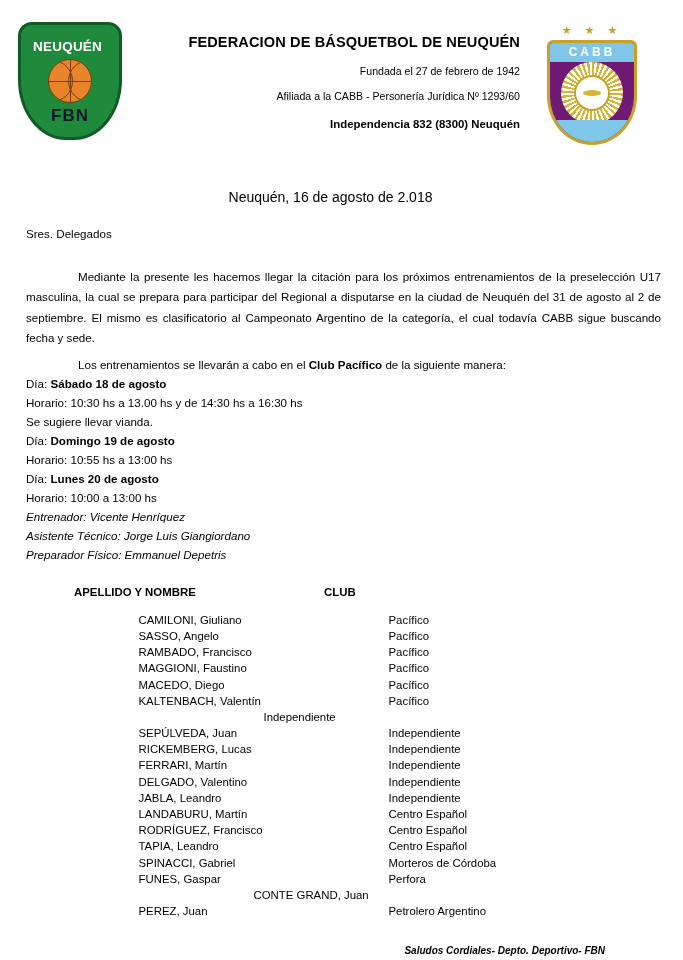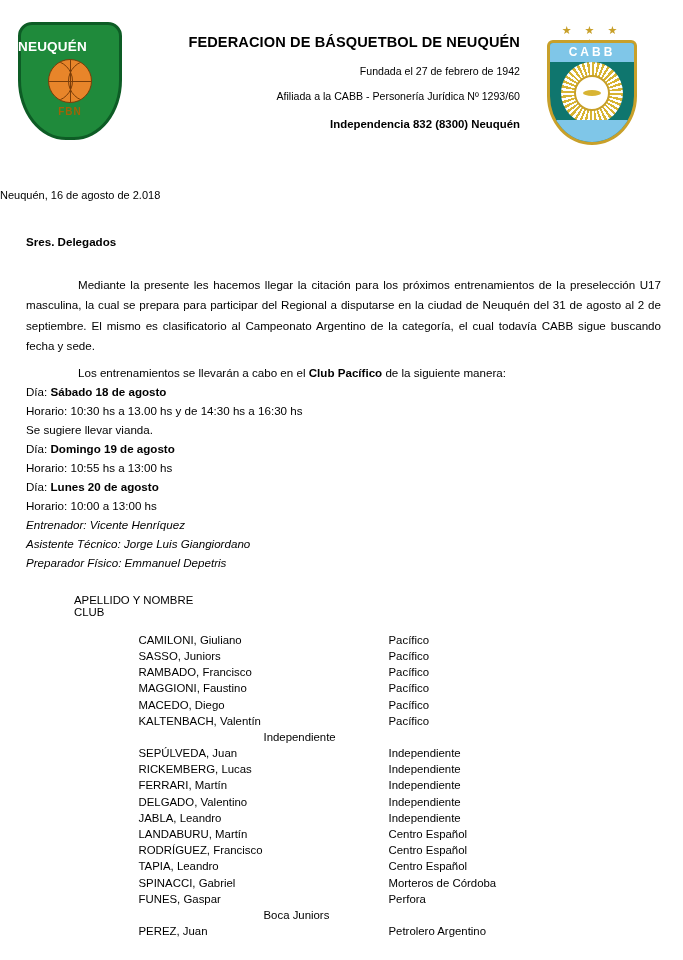--- a/index.html
+++ b/index.html
@@ -48,21 +48,21 @@
     background: #1f8a3b;
     border: 3px solid #0d5c25;
     border-radius: 14px 14px 48px 48px / 14px 14px 60px 60px;
     box-sizing: border-box;
   }
   .shield-title {
     position: absolute;
     top: 17px;
     left: 0;
     width: 84px;
-    text-align: left;
+    text-align: right;
     color: #ffffff;
     font-size: 13.5px;
     font-weight: bold;
     letter-spacing: 0.2px;
   }
   .ball {
     position: absolute;
     top: 37px;
     left: 30px;
     width: 44px;
@@ -95,22 +95,22 @@
     top: 0px;
   }
   .ball-arc1 { left: -18px; }
   .ball-arc2 { left: 19px; }
   .shield-sub {
     position: absolute;
     top: 84px;
     left: 0;
     width: 104px;
     text-align: center;
-    color: #a16207;
-    font-size: 10px;
+    color: #0f172a;
+    font-size: 17px;
     font-weight: bold;
     letter-spacing: 1px;
   }
 
   .header-center {
     position: absolute;
     left: 130px;
     top: 34px;
     width: 390px;
     text-align: right;
@@ -147,21 +147,21 @@
     color: #c8a02a;
     font-size: 11px;
     letter-spacing: 5px;
   }
   .cabb-shield {
     position: absolute;
     top: 22px;
     left: 8px;
     width: 90px;
     height: 105px;
-    background: #0f766e;
+    background: #701a75;
     border: 3px solid #c8a02a;
     border-radius: 6px 6px 46px 46px / 6px 6px 50px 50px;
     box-sizing: border-box;
     overflow: hidden;
   }
   .cabb-band-top {
     position: absolute;
     left: 0; top: 0;
     width: 100%; height: 19px;
     background: #7fc6e8;
@@ -210,33 +210,32 @@
     content: "";
     position: absolute;
     left: 7px; top: 13px;
     width: 18px; height: 6px;
     border-radius: 50%;
     background: #d8b433;
   }
 
   
   .date-line {
-    text-align: left;
+    text-align: center;
     padding-right: 22px;
-    font-size: 11px;
+    font-size: 14px;
     margin-top: 24px;
   }
   .content {
     padding: 0 22px 0 26px;
     font-size: 11.6px;
     line-height: 1.55;
   }
   .salutation {
-    margin-top: 32px;
-    font-weight: bold;
+    margin-top: 20px;
   }
   .para {
     margin-top: 24px;
     text-align: justify;
     text-justify: inter-word;
     line-height: 1.75;
   }
   .indent {
     display: inline-block;
     width: 52px;
@@ -248,23 +247,22 @@
   .sched-line { margin-top: 1px; }
   .staff { font-style: italic; margin-top: 1px; }
 
   
   .roster {
     margin-top: 22px;
     padding-left: 74px;
     font-size: 11.4px;
   }
   .roster-head {
-    font-weight: normal;
+    font-weight: bold;
     margin-bottom: 14px;
-    flex-direction: column;
   }
   .roster-row, .roster-head {
     display: flex;
   }
   .col-name { width: 250px; }
   .col-club { width: 230px; }
   .roster-row { line-height: 1.42; justify-content: center; }
 
   .signoff {
     margin-top: 26px;
@@ -345,21 +343,21 @@
     <div class="roster-head">
       <div class="col-name">APELLIDO Y NOMBRE</div>
       <div class="col-club">CLUB</div>
     </div>
 
     <div class="roster-row">
       <div class="col-name">CAMILONI, Giuliano</div>
       <div class="col-club">Pacífico</div>
     </div>
     <div class="roster-row">
-      <div class="col-name">SASSO, Juniors</div>
+      <div class="col-name">SASSO, Angelo</div>
       <div class="col-club">Pacífico</div>
     </div>
     <div class="roster-row">
       <div class="col-name">RAMBADO, Francisco</div>
       <div class="col-club">Pacífico</div>
     </div>
     <div class="roster-row">
       <div class="col-name">MAGGIONI, Faustino</div>
       <div class="col-club">Pacífico</div>
     </div>
@@ -408,21 +406,21 @@
     </div>
     <div class="roster-row">
       <div class="col-name">SPINACCI, Gabriel</div>
       <div class="col-club">Morteros de Córdoba</div>
     </div>
     <div class="roster-row">
       <div class="col-name">FUNES, Gaspar</div>
       <div class="col-club">Perfora</div>
     </div>
     <div class="roster-row">
-      <div class="col-club">Boca Juniors</div>
+      <div class="col-name">CONTE GRAND, Juan</div>
     </div>
     <div class="roster-row">
       <div class="col-name">PEREZ, Juan</div>
       <div class="col-club">Petrolero Argentino</div>
     </div>
   </div>
 
   <div class="signoff">Saludos Cordiales- Depto. Deportivo- FBN</div>
 
 </div>

